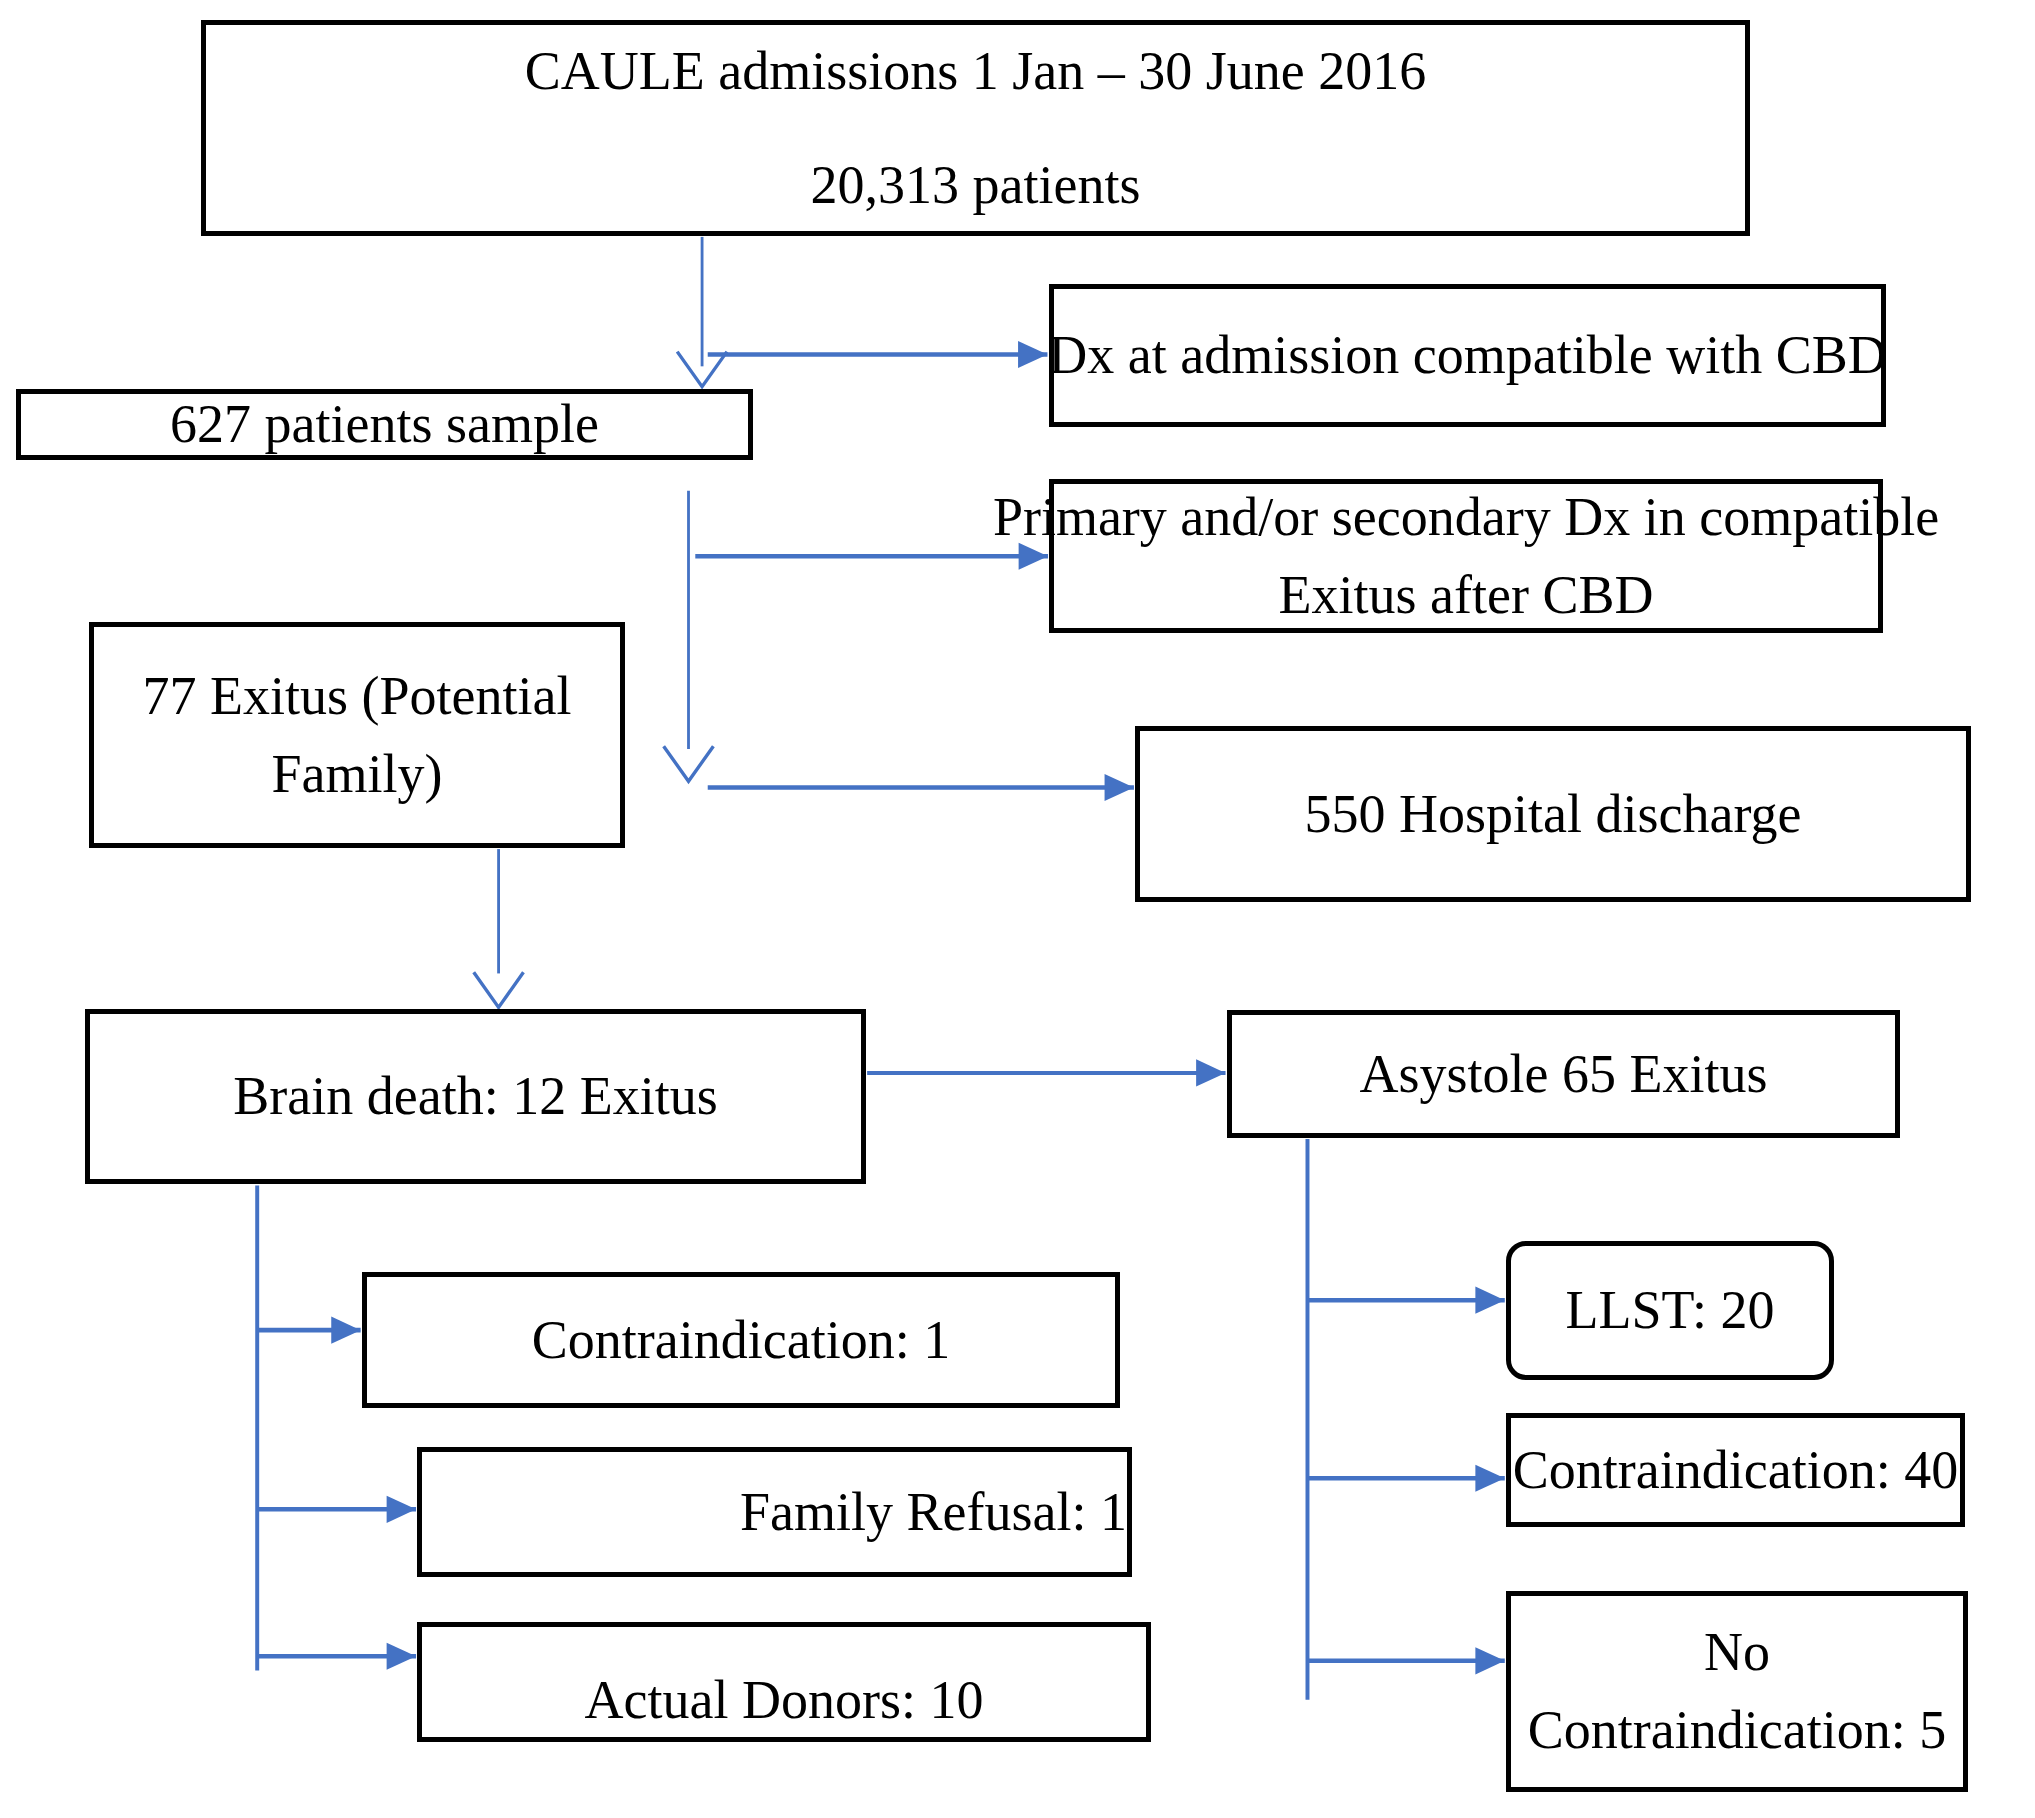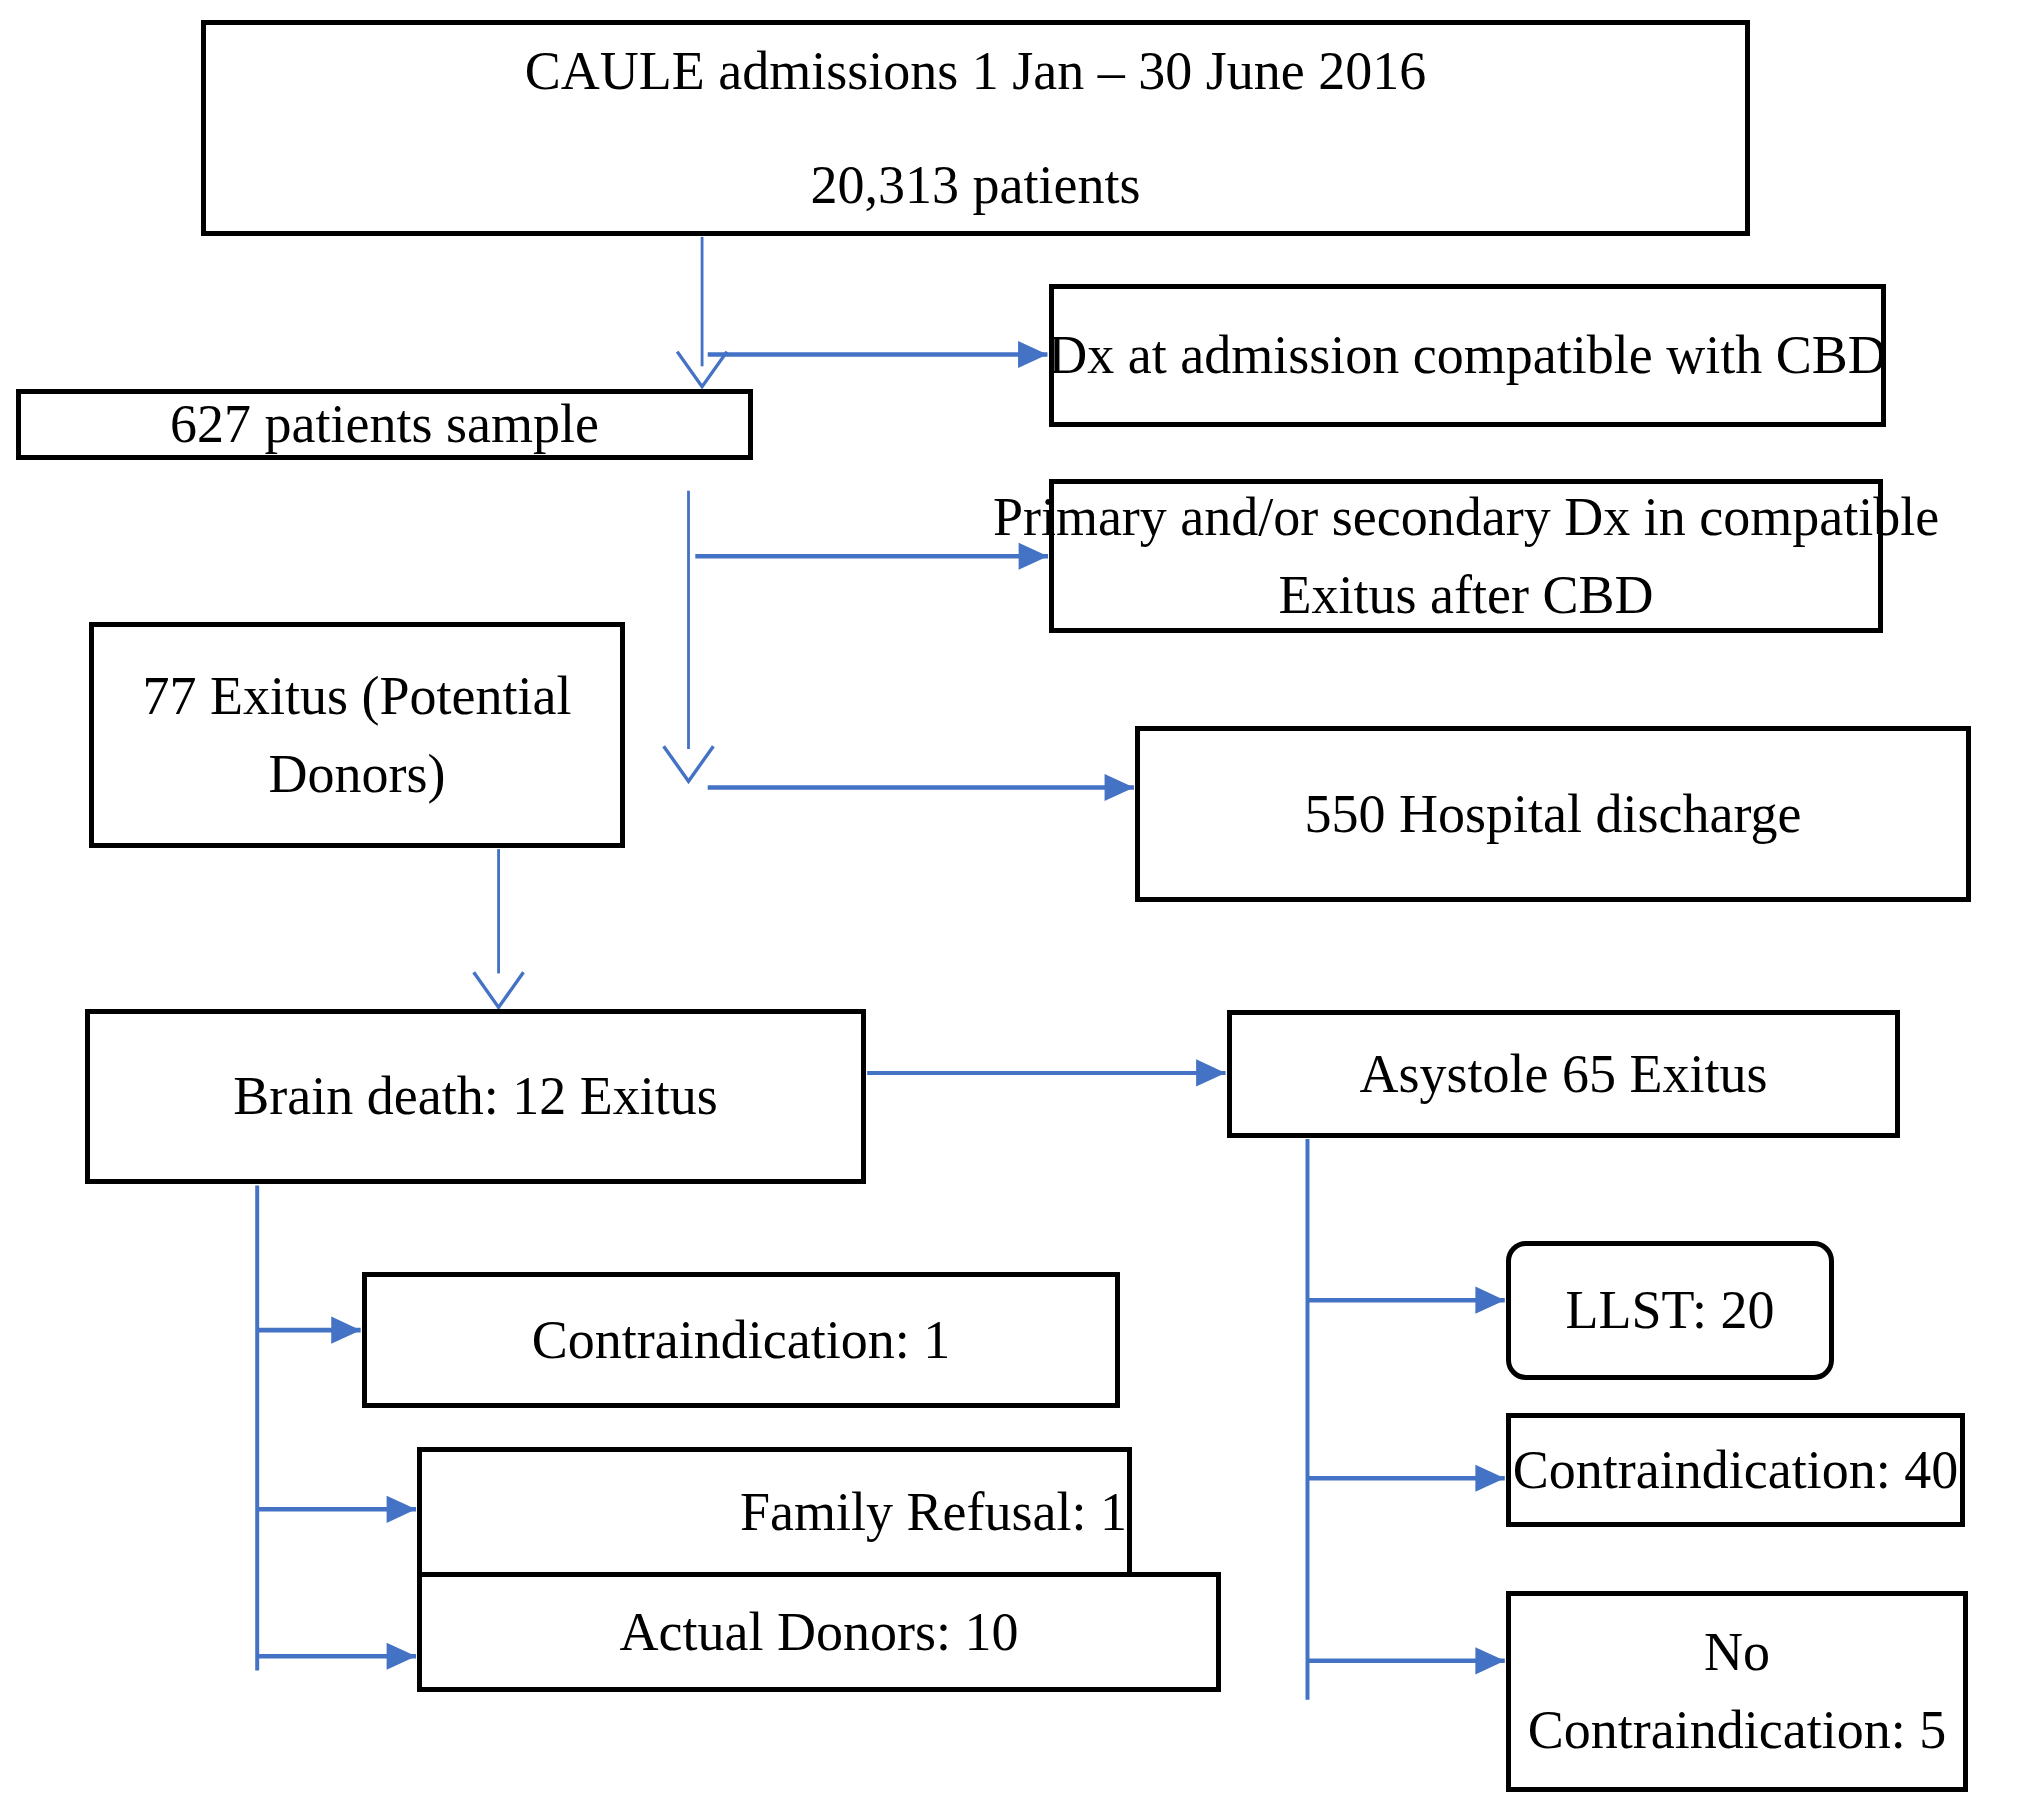--- a/index.html
+++ b/index.html
@@ -92,21 +92,21 @@
     <span class="ln">627 patients sample</span>
   </div>
 
   <div class="box" style="left:1049px; top:479px; width:834px; height:154px;">
     <span class="ln">Primary and/or secondary Dx in compatible</span>
     <span class="ln gap-sm">Exitus after CBD</span>
   </div>
 
   <div class="box" style="left:89px; top:622px; width:536px; height:226px;">
     <span class="ln">77 Exitus (Potential</span>
-    <span class="ln gap-sm">Donors)</span>
+    <span class="ln gap-sm">Family)</span>
   </div>
 
   <div class="box" style="left:1135px; top:726px; width:836px; height:176px;">
     <span class="ln">550 Hospital discharge</span>
   </div>
 
   <div class="box" style="left:85px; top:1009px; width:781px; height:175px;">
     <span class="ln">Brain death: 12 Exitus</span>
   </div>
 
@@ -115,21 +115,21 @@
   </div>
 
   <div class="box" style="left:362px; top:1272px; width:758px; height:136px;">
     <span class="ln">Contraindication: 1</span>
   </div>
 
   <div class="box" style="left:417px; top:1447px; width:715px; height:130px;align-items:flex-end;">
     <span class="ln">Family Refusal: 1</span>
   </div>
 
-  <div class="box" style="left:417px; top:1572px; width:804px; height:120px;">
+  <div class="box" style="left:417px; top:1622px; width:734px; height:120px;justify-content:flex-end;">
     <span class="ln">Actual Donors: 10</span>
   </div>
 
   <div class="box" style="left:1506px; top:1241px; width:328px; height:139px;border-radius:20px;">
     <span class="ln">LLST: 20</span>
   </div>
 
   <div class="box" style="left:1506px; top:1413px; width:459px; height:114px;">
     <span class="ln">Contraindication: 40</span>
   </div>

